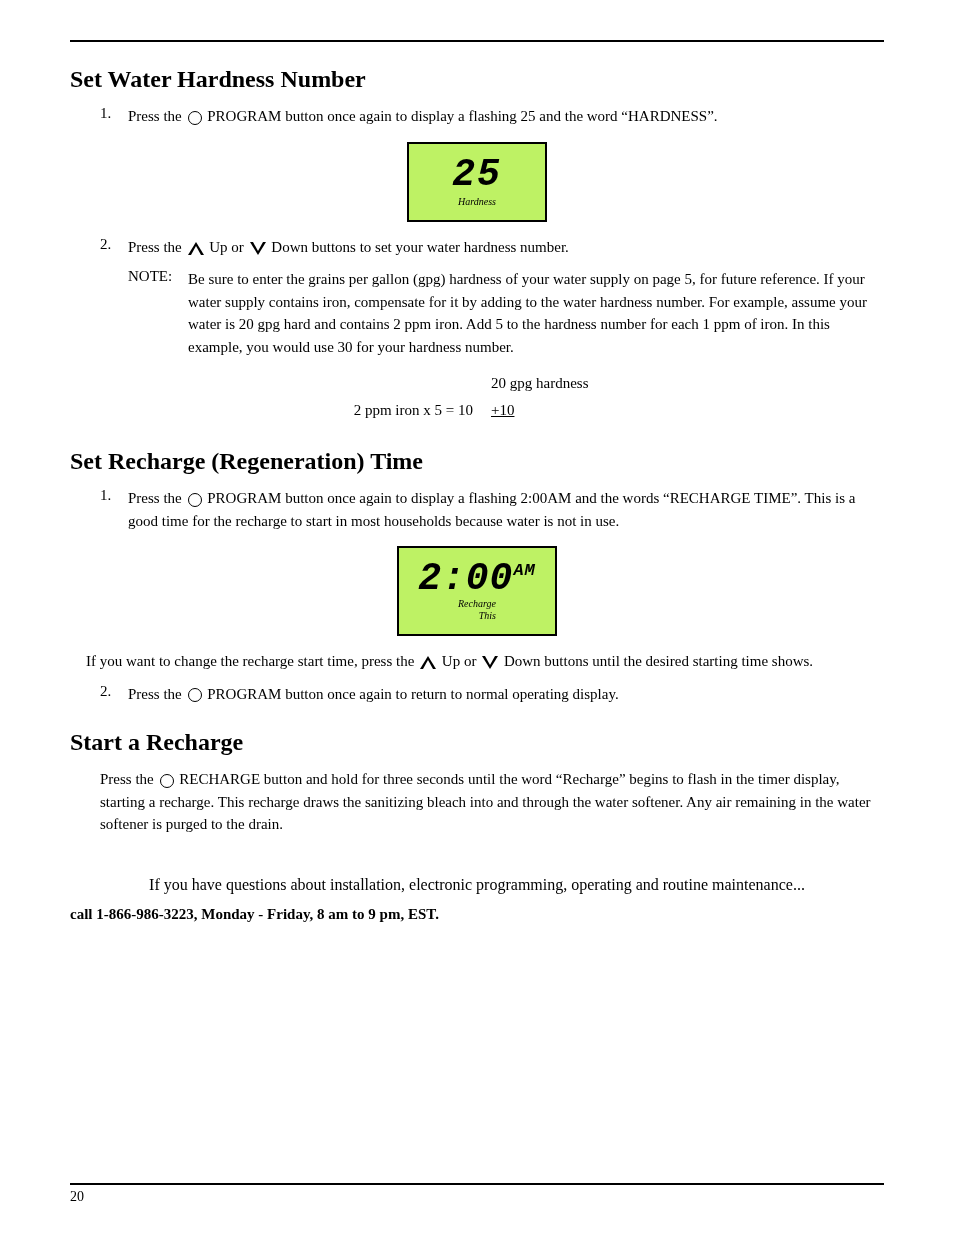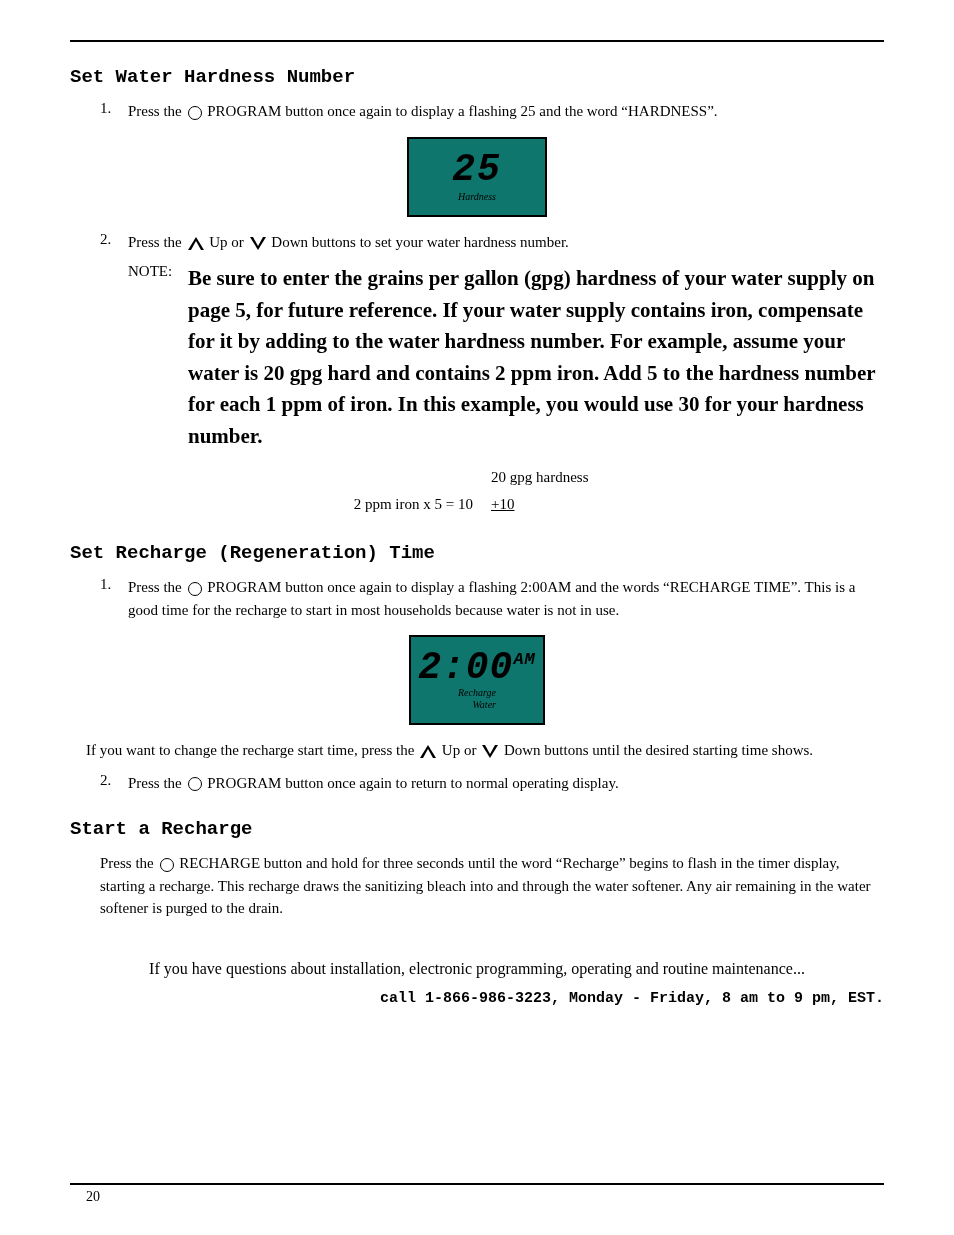--- a/index.html
+++ b/index.html
@@ -23,22 +23,22 @@
       margin-bottom: 18px;
     }
     .bottom-border {
       border-bottom: 2px solid #000;
       position: absolute;
       bottom: 50px;
       left: 70px;
       right: 70px;
     }
     .section-title {
-      font-family: Liberation Mono, monospace;
-      font-size: 19px;
+      font-family: Liberation Serif, serif;
+      font-size: 24px;
       font-weight: bold;
       margin-bottom: 12px;
       margin-top: 24px;
     }
     .numbered-item {
       display: flex;
       align-items: flex-start;
       margin-bottom: 10px;
       margin-left: 30px;
     }
@@ -56,26 +56,25 @@
       margin-bottom: 12px;
     }
     .note-label {
       font-weight: normal;
       min-width: 60px;
       font-size: 15px;
     }
     .note-text {
       flex: 1;
       line-height: 1.5;
-      font-size: 21px;
-      font-weight: bold;
+      font-size: 15px;
     }
     .display-box {
       border: 2px solid #000;
-      background: #0f766e;
+      background: #bef264;
       width: 140px;
       height: 80px;
       display: flex;
       flex-direction: column;
       align-items: center;
       justify-content: center;
       margin: 14px auto;
     }
     .display-number {
       font-family: 'Courier New', monospace;
@@ -191,26 +190,26 @@
     .underline-text {
       text-decoration: underline;
     }
     .paragraph {
       line-height: 1.5;
       margin-bottom: 10px;
     }
     .page-number {
       position: absolute;
       bottom: 30px;
-      left: 86px;
+      left: 70px;
       font-size: 14px;
     }
     .call-line {
-      text-align: right;
-      font-family: Liberation Mono, monospace;
+      text-align: left;
+      font-family: Liberation Serif, serif;
       font-size: 15px;
       margin-top: 8px;
       font-weight: bold;
     }
     .question-line {
       text-align: center;
       font-size: 16px;
       margin-top: 18px;
     }
   </style>
@@ -273,28 +272,28 @@
 
   <div class="numbered-item">
     <div class="number">1.</div>
     <div class="item-content">
       <span>Press the</span>
       <span class="circle-icon"></span>
       <span>PROGRAM button once again to display a flashing 2:00AM and the words “RECHARGE TIME”. This is a good time for the recharge to start in most households because water is not in use.</span>
     </div>
   </div>
 
-  <div class="display-box" style="width:136px;height:90px;">
+  <div class="display-box" style="width:160px;height:90px;">
     <div class="display-number-time">
       <span style="font-family:'Courier New',monospace;font-size:38px;font-weight:bold;font-style:italic;">2:00</span>
       <span class="am-label">AM</span>
     </div>
     <div class="display-label-two">
       <span>Recharge</span><br>
-      <span>Water</span>
+      <span>This</span>
     </div>
   </div>
 
   <div class="paragraph" style="margin-left:16px;margin-top:10px;">
     <span>If you want to change the recharge start time, press the</span>
     <span class="up-arrow"></span>
     <span>Up</span>
     <span> or </span>
     <span class="down-arrow"></span>
     <span>Down buttons until the desired starting time shows.</span>

